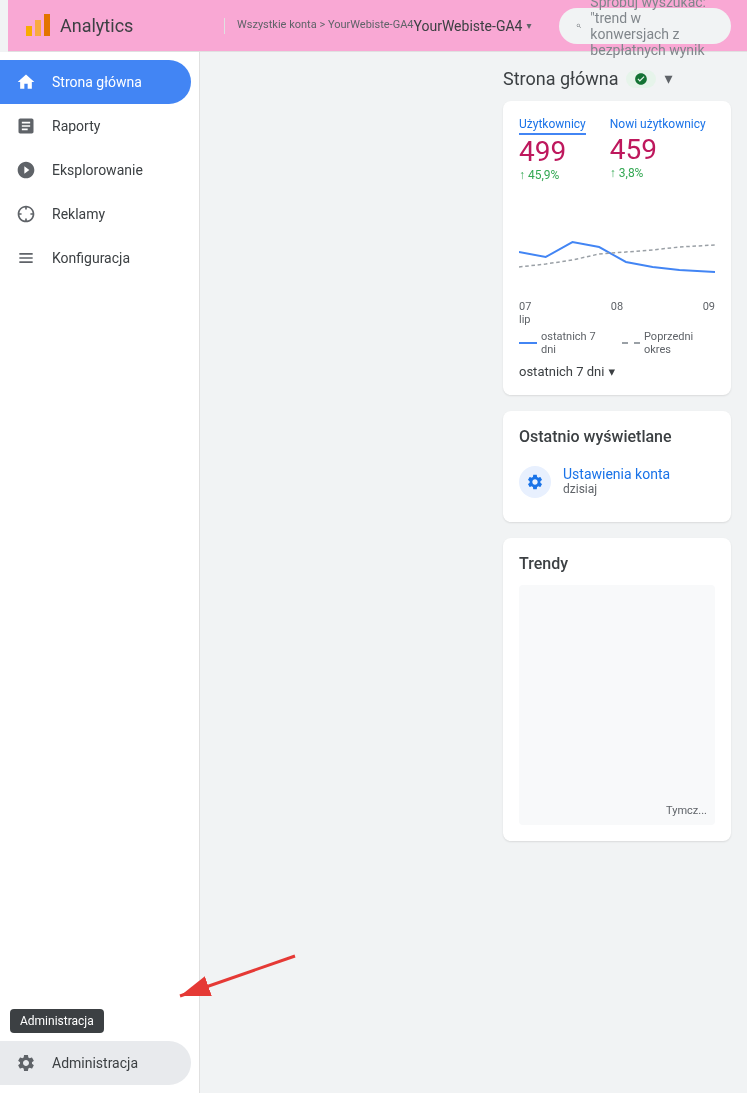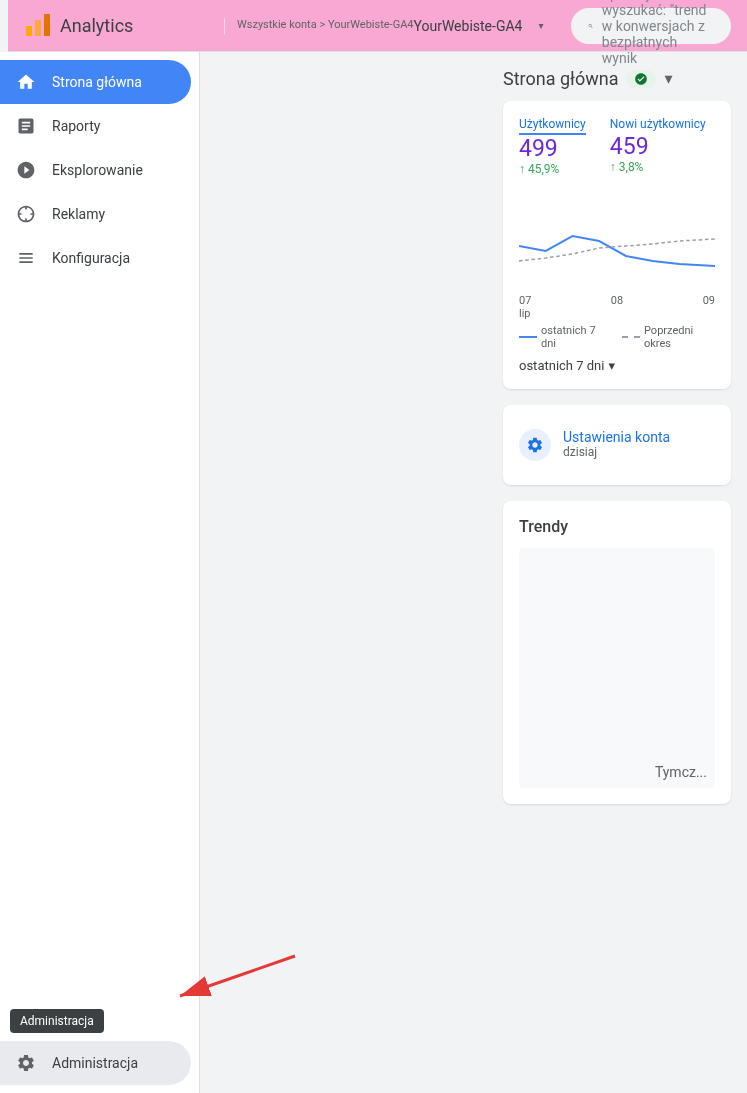--- a/index.html
+++ b/index.html
@@ -49,21 +49,21 @@
     }
     .account-path {
       font-size: 11px;
       color: #5f6368;
     }
     .account-name {
       font-size: 14px;
       color: #3c4043;
       display: flex;
       align-items: center;
-      gap: 16px;
+      gap: 4px;
     }
     .chevron-down {
       font-size: 10px;
       color: #5f6368;
     }
     .search-bar {
       flex: 1;
       margin-left: 16px;
       height: 36px;
       background: #f1f3f4;
@@ -204,23 +204,23 @@
       gap: 24px;
       margin-bottom: 30px;
     }
     .stat-item {}
     .stat-label {
       font-size: 12px;
       color: #1a73e8;
       margin-bottom: 2px;
     }
     .stat-value {
-      font-size: 23px;
+      font-size: 28px;
       font-weight: 400;
-      color: #6d28d9;
+      color: #be185d;
     }
     .stat-change {
       font-size: 12px;
       color: #34a853;
     }
 
     
     .chart-area {
       height: 80px;
       position: relative;
@@ -313,21 +313,21 @@
     .trendy-content {
       height: 240px;
       background: #f8f9fa;
       border-radius: 4px;
       display: flex;
       align-items: flex-end;
       justify-content: flex-end;
       padding: 8px;
     }
     .trendy-note {
-      font-size: 14px;
+      font-size: 11px;
       color: #5f6368;
     }
 
     
     .status-badge {
       display: flex;
       align-items: center;
       gap: 4px;
       background: #e6f4ea;
       border-radius: 12px;
@@ -513,20 +513,23 @@
         </div>
       </div>
 
       <div class="date-selector">
         <span>ostatnich 7 dni</span>
         <span>▾</span>
       </div>
     </div>
 
     <div class="card">
+      <div class="card-header">
+        <span class="card-title">Ostatnio wyświetlane</span>
+      </div>
       <div class="recently-item">
         <div class="recently-icon">
           <svg width="18" height="18" viewBox="0 0 24 24" fill="#1a73e8">
             <path d="M19.14 12.94c.04-.3.06-.61.06-.94s-.02-.64-.07-.94l2.03-1.58c.18-.14.23-.41.12-.61l-1.92-3.32c-.12-.22-.37-.29-.59-.22l-2.39.96c-.5-.38-1.03-.7-1.62-.94l-.36-2.54c-.04-.24-.24-.41-.48-.41h-3.84c-.24 0-.43.17-.47.41l-.36 2.54c-.59.24-1.13.57-1.62.94l-2.39-.96c-.22-.08-.47 0-.59.22L2.74 8.87c-.12.21-.08.47.12.61l2.03 1.58c-.05.3-.09.63-.09.94s.02.64.07.94l-2.03 1.58c-.18.14-.23.41-.12.61l1.92 3.32c.12.22.37.29.59.22l2.39-.96c.5.38 1.03.7 1.62.94l.36 2.54c.05.24.24.41.48.41h3.84c.24 0 .44-.17.47-.41l.36-2.54c.59-.24 1.13-.56 1.62-.94l2.39.96c.22.08.47 0 .59-.22l1.92-3.32c.12-.22.07-.47-.12-.61l-2.01-1.58zM12 15.6c-1.98 0-3.6-1.62-3.6-3.6s1.62-3.6 3.6-3.6 3.6 1.62 3.6 3.6-1.62 3.6-3.6 3.6z"></path>
           </svg>
         </div>
         <div class="recently-info">
           <div class="recently-name">Ustawienia konta</div>
           <div class="recently-date">dzisiaj</div>
         </div>

